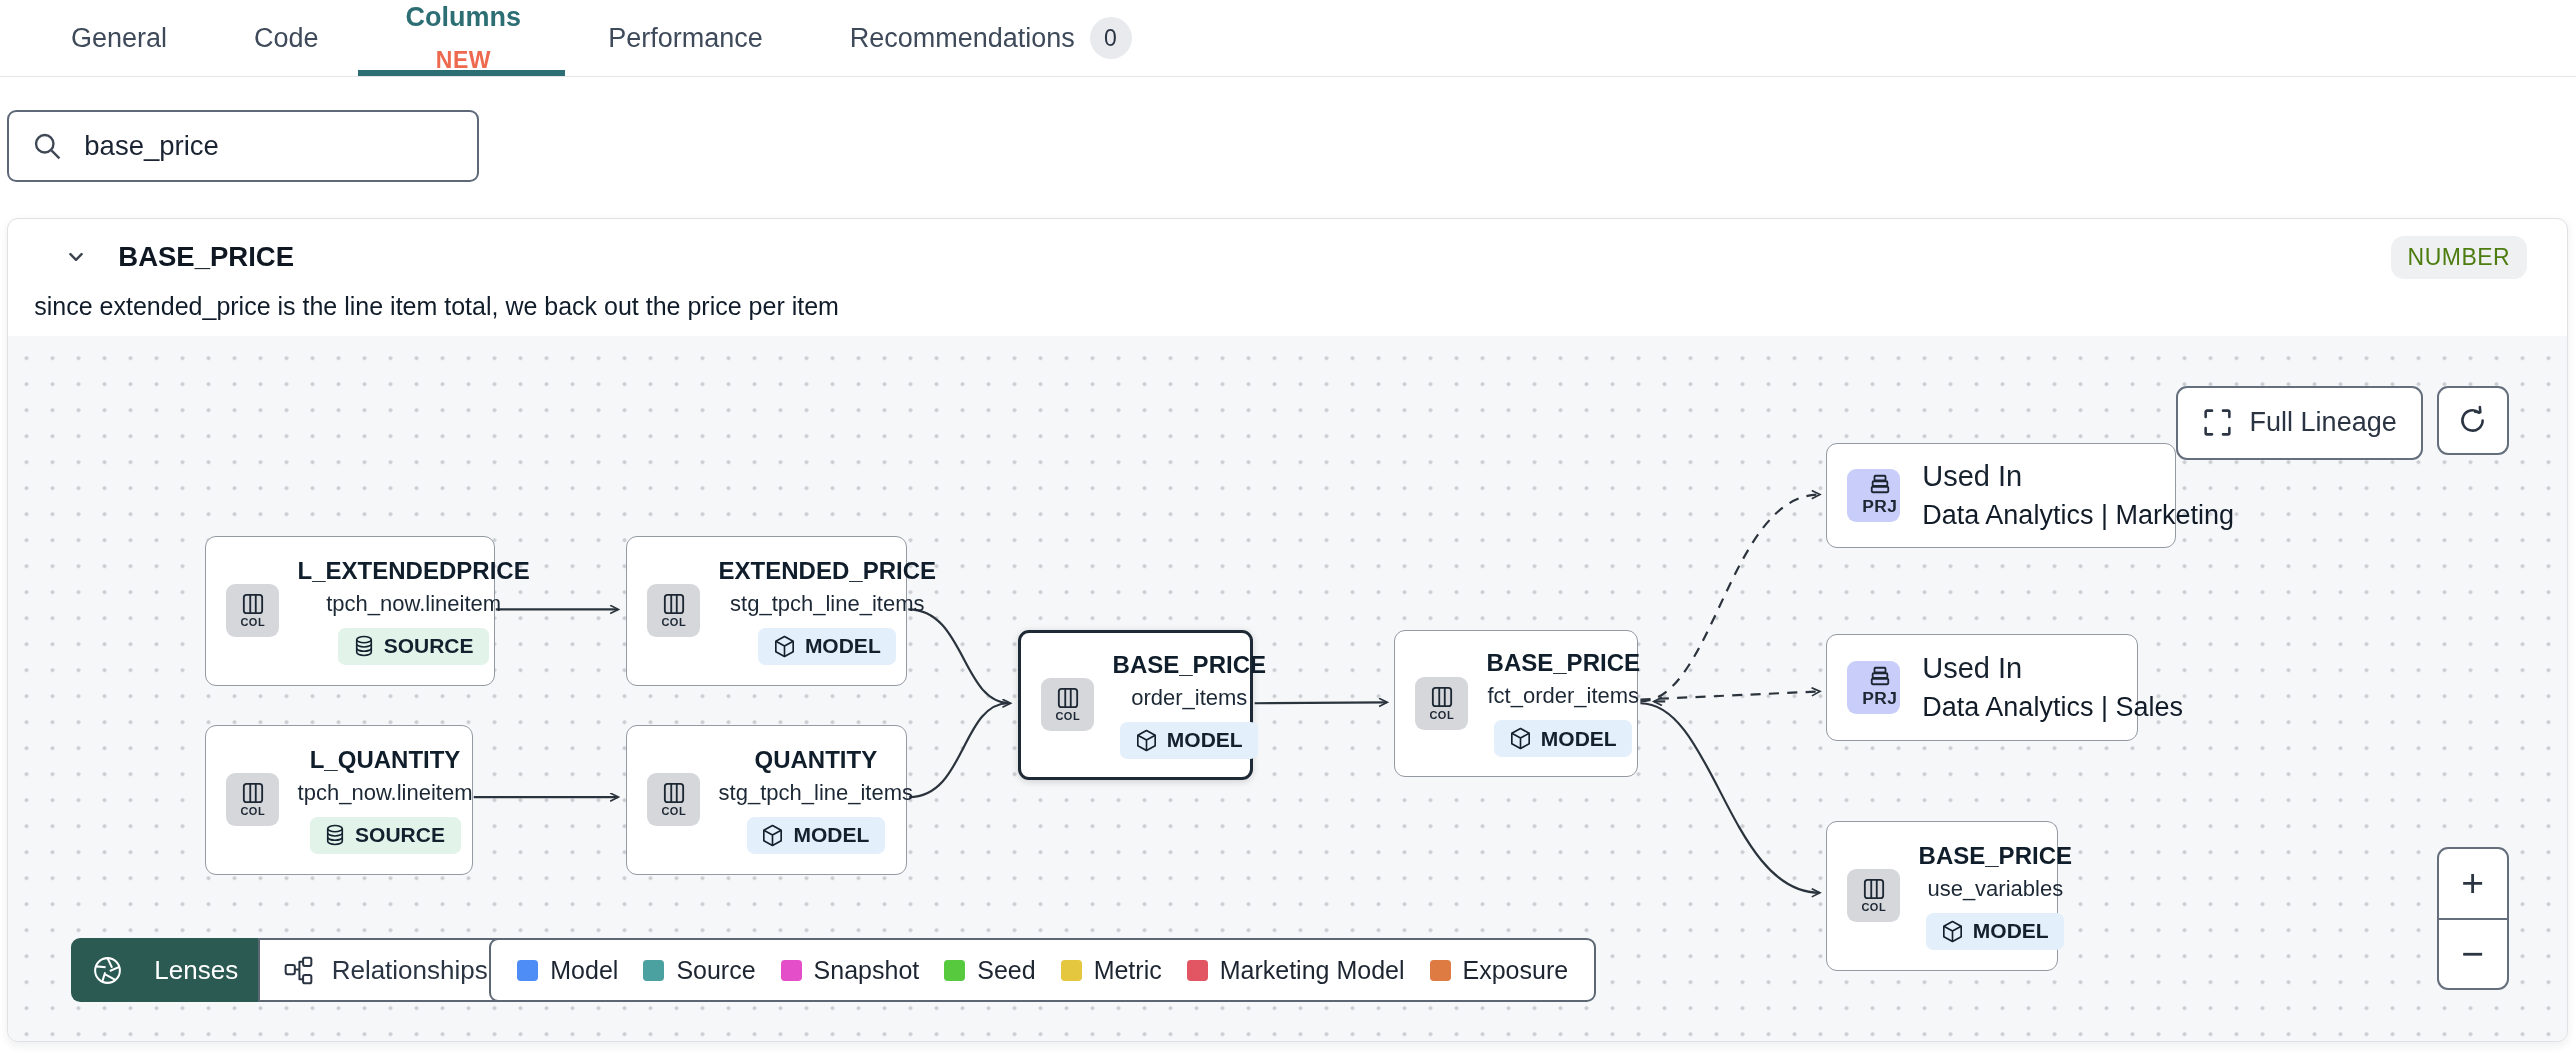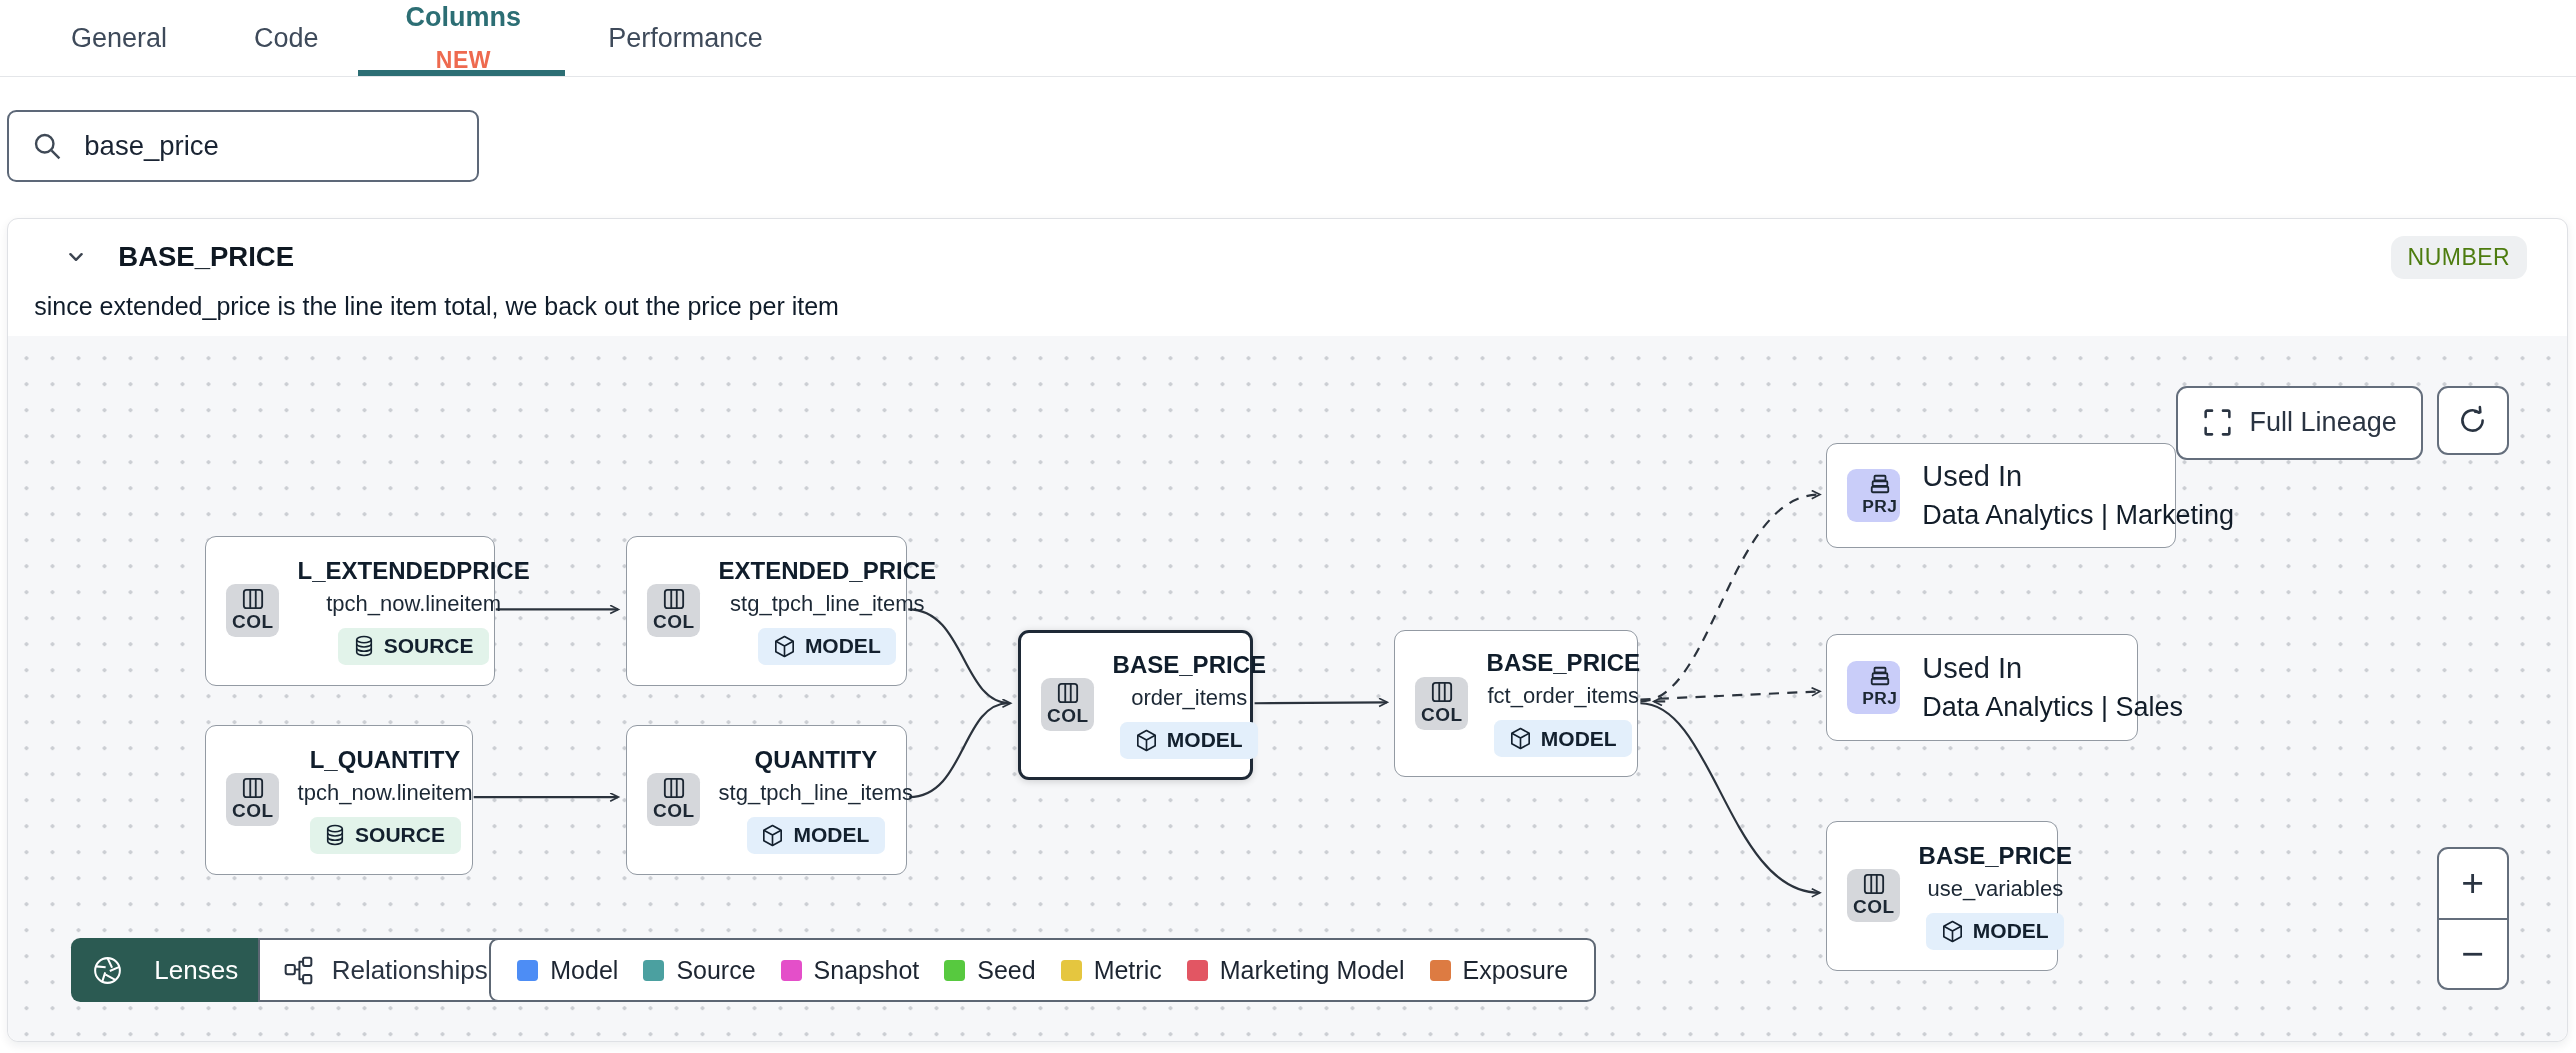--- a/index.html
+++ b/index.html
@@ -105,21 +105,21 @@
     cursor: pointer;
   }
   .node.selected { border: 3.7px solid #1e2936; box-shadow: 0 1.8px 7.3px rgba(0,0,0,0.15); }
   .tile {
     flex: 0 0 auto;
     width: 53px; height: 53px; border-radius: 9.2px;
     background: #d5d7db;
     display: flex; flex-direction: column; align-items: center; justify-content: center;
     gap: 0.9px;
   }
-  .tile .tlabel { font-size: 19px; font-weight: 700; letter-spacing: 0.5px; color: #1c2733; }
+  .tile .tlabel { font-size: 11px; font-weight: 700; letter-spacing: 0.5px; color: #1c2733; }
   .tile.prj { background: #c9cdf9; padding-left: 12px; }
   .tile.prj .tlabel { font-size: 17.4px; font-weight: 600; }
   .node-body { display: flex; flex-direction: column; align-items: center; flex: 1; }
   .node-title { font-size: 24px; font-weight: 600; color: #101d2b; white-space: nowrap; }
   .node-sub { font-size: 22px; color: #1c2835; margin: 6.4px 0 11px; white-space: nowrap; }
   .kbadge {
     display: inline-flex; align-items: center; gap: 10px;
     padding: 6.4px 15.6px; border-radius: 7.3px;
     font-size: 21px; font-weight: 600; color: #13202e;
   }
@@ -191,20 +191,24 @@
   </div>
   <div class="tab">
     <span>Code</span>
   </div>
   <div class="tab active">
     <span>Columns</span>
     <span class="new-badge">NEW</span>
   </div>
   <div class="tab">
     <span>Performance</span>
+  </div>
+  <div class="tab">
+    <span>Recommendations</span>
+    <span class="count-pill">0</span>
   </div>
 </div>
 
 <div class="searchbox">
   <span>
     <svg width="33" height="33" viewBox="0 0 36 36" fill="none" stroke="#3f4956" stroke-width="2.6">
       <circle cx="15" cy="15" r="9.5"></circle>
         <line x1="22.5" y1="22.5" x2="31" y2="31"></line>
     </svg>
   </span>

